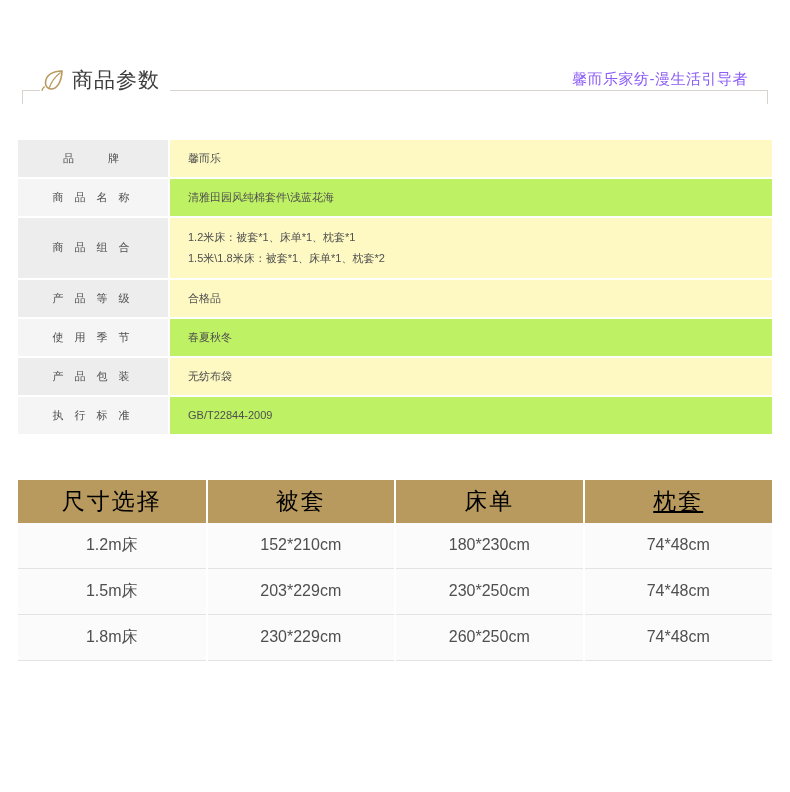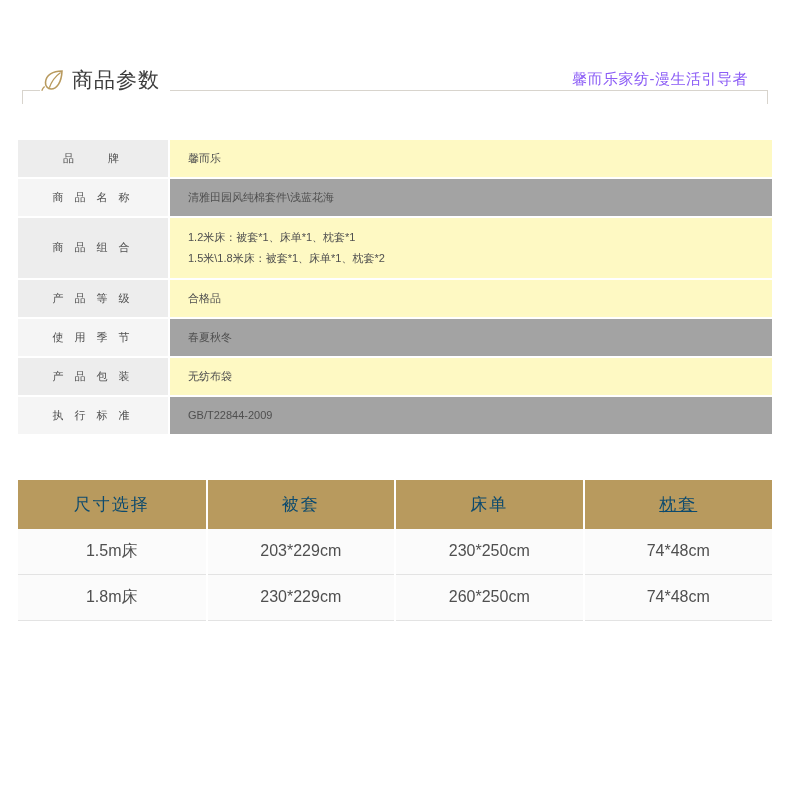--- a/index.html
+++ b/index.html
@@ -110,45 +110,45 @@
   }
   .spec-table tr.alt .spec-label {
     background: #f5f5f5;
   }
   .spec-value {
     padding: 11px 0 11px 18px;
     color: #4f4f4f;
     background: #fef9c3;
   }
   .spec-table tr.alt .spec-value {
-    background: #a3a3a3;
+    background: #bef264;
   }
   .spec-value .line {
     display: block;
     line-height: 1.9;
   }
   .row-tall .spec-label,
   .row-tall .spec-value {
     padding-top: 9px;
     padding-bottom: 9px;
   }
 
   
   .size-table {
     margin: 44px 18px 0 18px;
     border-collapse: collapse;
     width: 754px;
     table-layout: fixed;
   }
   .size-table th {
     background: #b89a5e;
-    color: #0c4a6e;
-    font-size: 17px;
+    color: #000000;
+    font-size: 23px;
     font-weight: normal;
-    padding: 13px 0;
+    padding: 6px 0;
     letter-spacing: 2px;
     border-right: 2px solid #ffffff;
   }
   .size-table th:last-child {
     border-right: none;
     text-decoration: underline;
   }
   .size-table td {
     text-align: center;
     font-size: 16px;
@@ -225,20 +225,26 @@
   <thead>
     <tr>
       <th>尺寸选择</th>
       <th>被套</th>
       <th>床单</th>
       <th>枕套</th>
     </tr>
   </thead>
   <tbody>
     <tr>
+      <td>1.2m床</td>
+      <td>152*210cm</td>
+      <td>180*230cm</td>
+      <td>74*48cm</td>
+    </tr>
+    <tr>
       <td>1.5m床</td>
       <td>203*229cm</td>
       <td>230*250cm</td>
       <td>74*48cm</td>
     </tr>
     <tr>
       <td>1.8m床</td>
       <td>230*229cm</td>
       <td>260*250cm</td>
       <td>74*48cm</td>

